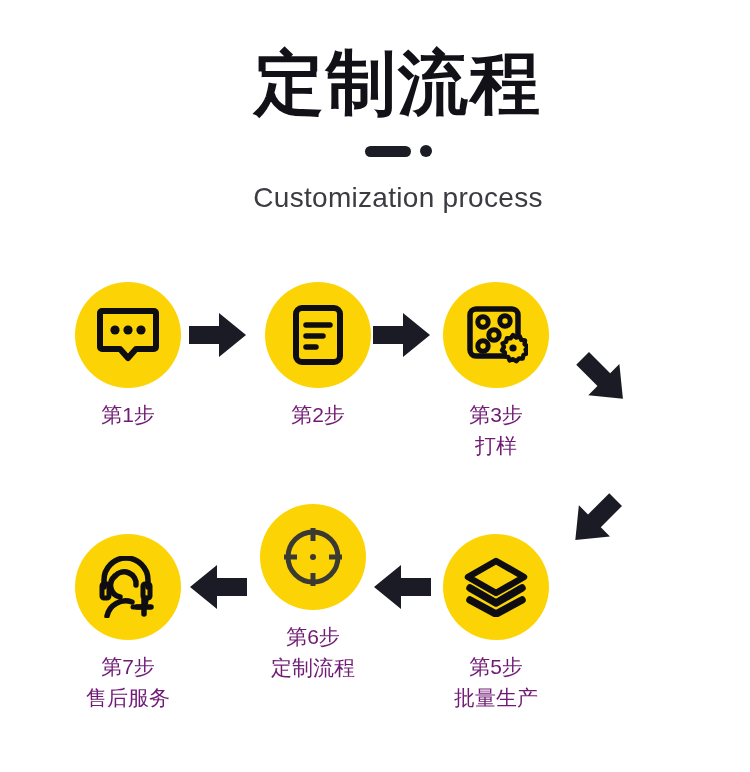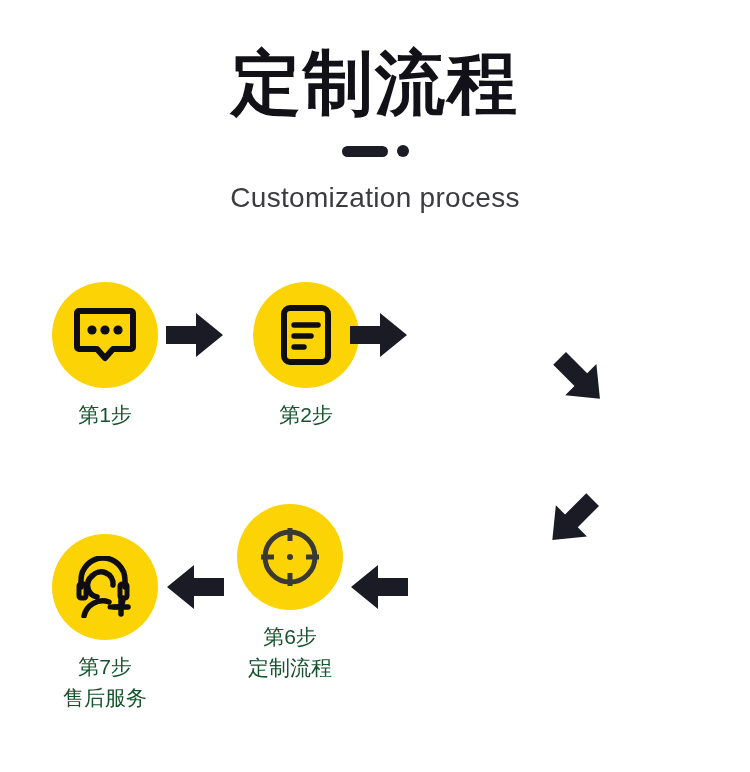--- a/index.html
+++ b/index.html
@@ -12,20 +12,21 @@
     background: #ffffff;
     font-family: "Liberation Sans", "DejaVu Sans", sans-serif;
     color: #1a1a22;
     overflow: hidden;
     position: relative;
   }
   .page {
     position: relative;
     width: 690px;
     height: 772px;
+    margin-left: 23px;
   }
 
   
   .header {
     position: absolute;
     left: 0;
     top: 0;
     width: 750px;
     text-align: center;
   }
@@ -87,30 +88,30 @@
     align-items: center;
     justify-content: center;
   }
   .circle svg {
     display: block;
   }
   .label {
     margin-top: 11px;
     font-size: 21px;
     line-height: 31px;
-    color: #14532d;
+    color: #701a75;
     font-weight: 400;
   }
   .label .l2 {
     display: block;
   }
 
   
   #step1 { left: 15px;  top: 282px; }
-  #step2 { left: 216px; top: 282px; }
+  #step2 { left: 205px; top: 282px; }
   #step3 { left: 383px; top: 282px; }
   
   #step4 { left: 567px; top: 398px; }
   
   #step5 { left: 383px; top: 534px; }
   #step6 { left: 200px; top: 504px; }
   #step7 { left: 15px;  top: 534px; }
 
   
   .arrow {
@@ -163,22 +164,58 @@
           <path d="M14 32 H31" stroke="#0d0d12" stroke-width="5.5" stroke-linecap="round"></path>
           <path d="M14 43 H24" stroke="#0d0d12" stroke-width="5.5" stroke-linecap="round"></path>
         </svg>
       </span>
     </div>
     <div class="label">
       <span>第2步</span>
     </div>
   </div>
 
-
-
+  <div class="step" id="step3">
+    <div class="circle">
+      <span>
+        <svg width="64" height="62" viewBox="0 0 64 62" fill="none">
+          <path d="M40 5 H48 A6 6 0 0 1 54 11 V30 M54 46 A6 6 0 0 1 48 52 H12 A6 6 0 0 1 6 46 V11 A6 6 0 0 1 12 5 H40" stroke="#0d0d12" stroke-width="5.5" stroke-linecap="round" fill="none"></path>
+          <circle cx="19" cy="18" r="5.2" stroke="#0d0d12" stroke-width="5" fill="none"></circle>
+          <circle cx="41" cy="17" r="5.2" stroke="#0d0d12" stroke-width="5" fill="none"></circle>
+          <circle cx="30" cy="31" r="5.2" stroke="#0d0d12" stroke-width="5" fill="none"></circle>
+          <circle cx="19" cy="42" r="5.2" stroke="#0d0d12" stroke-width="5" fill="none"></circle>
+          <g transform="translate(49,44)">
+            <path d="M0,-13 L3.2,-10.4 L6.8,-11.6 L8.3,-8.1 L12,-7.6 L11.6,-3.8 L14.6,-1.6 L12.6,1.7 L14,5.3 L10.5,6.9 L9.7,10.6 L5.9,10.5 L3.3,13.3 L0.2,11.2 L-3.4,12.4 L-4.8,8.9 L-8.5,8.3 L-8.1,4.5 L-11,2.3 L-9,-1 L-10.4,-4.6 L-6.9,-6.2 L-6.1,-9.9 L-2.3,-9.8 Z" stroke="#0d0d12" stroke-width="4.4" stroke-linejoin="round" fill="#fcd405"></path>
+            <circle cx="0" cy="0" r="3.6" fill="#0d0d12"></circle>
+          </g>
+        </svg>
+      </span>
+    </div>
+    <div class="label">
+      <span>第3步</span>
+      <span class="l2">打样</span>
+    </div>
+  </div>
+
+
+  <div class="step" id="step5">
+    <div class="circle">
+      <span>
+        <svg width="64" height="60" viewBox="0 0 64 60" fill="none">
+          <path d="M32 4 L60 20 L32 36 L4 20 Z" stroke="#0d0d12" stroke-width="6.5" stroke-linejoin="round" fill="none"></path>
+          <path d="M6 31 L32 46 L58 31" stroke="#0d0d12" stroke-width="7.5" stroke-linecap="round" stroke-linejoin="round" fill="none"></path>
+          <path d="M6 43 L32 57 L58 43" stroke="#0d0d12" stroke-width="7.5" stroke-linecap="round" stroke-linejoin="round" fill="none"></path>
+        </svg>
+      </span>
+    </div>
+    <div class="label">
+      <span>第5步</span>
+      <span class="l2">批量生产</span>
+    </div>
+  </div>
 
   <div class="step" id="step6">
     <div class="circle">
       <span>
         <svg width="62" height="62" viewBox="0 0 62 62" fill="none">
           <circle cx="31" cy="31" r="25" stroke="#3a3a32" stroke-width="5" fill="none"></circle>
           <path d="M31 2 V15" stroke="#3a3a32" stroke-width="5" stroke-linecap="butt"></path>
           <path d="M31 47 V60" stroke="#3a3a32" stroke-width="5" stroke-linecap="butt"></path>
           <path d="M2 31 H15" stroke="#3a3a32" stroke-width="5" stroke-linecap="butt"></path>
           <path d="M47 31 H60" stroke="#3a3a32" stroke-width="5" stroke-linecap="butt"></path>

